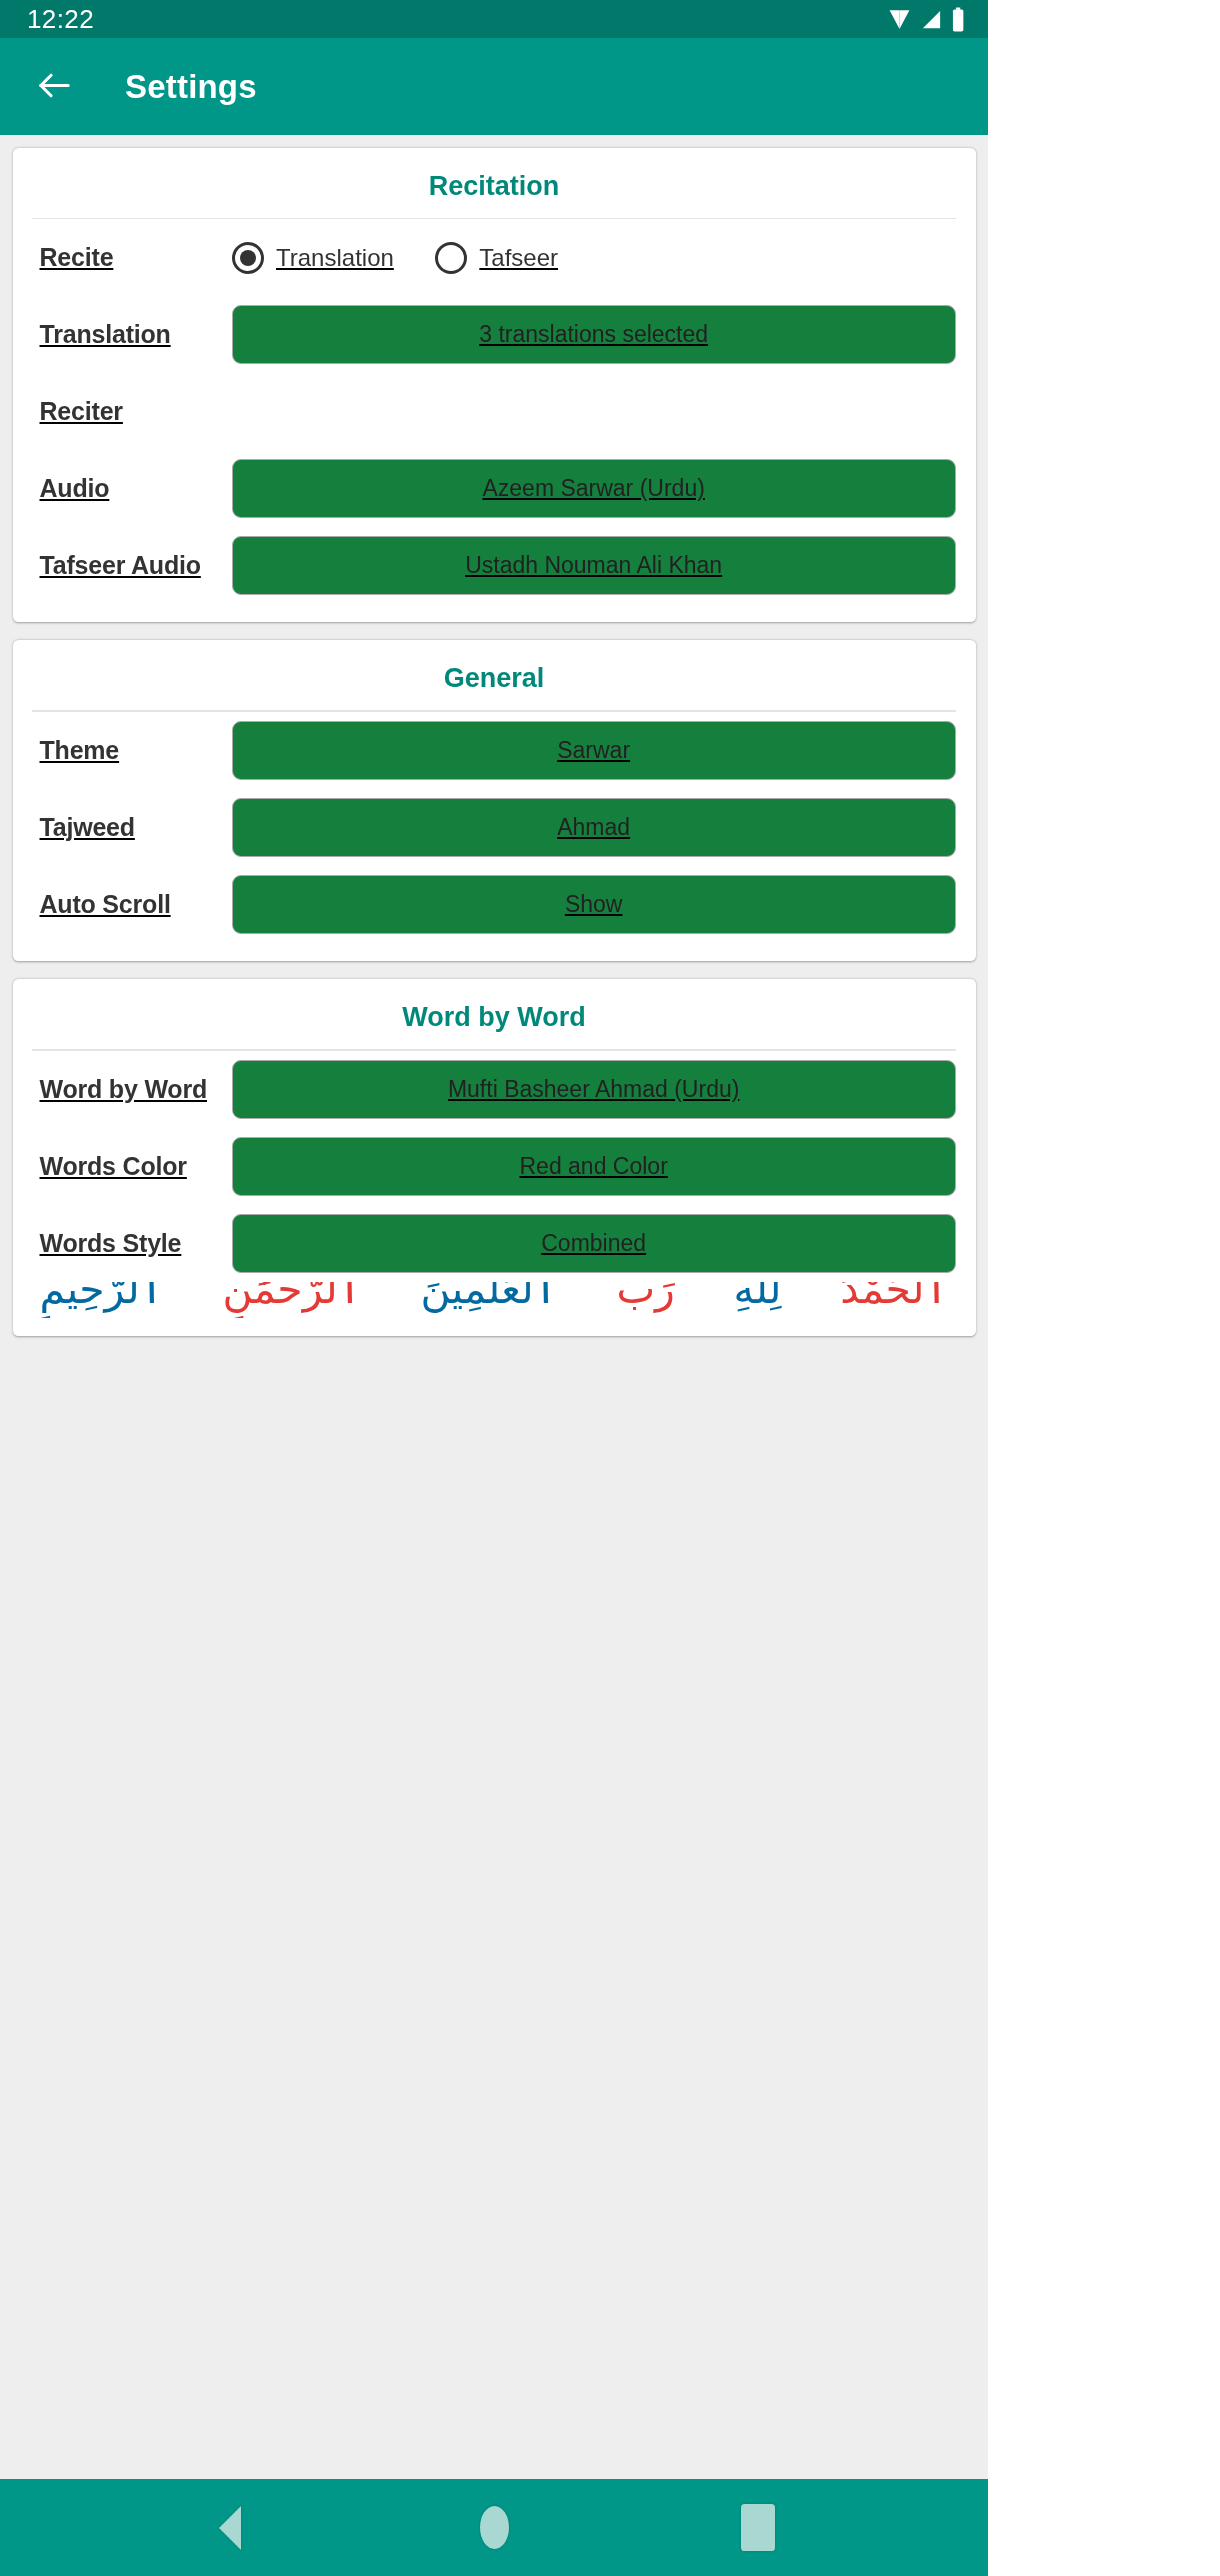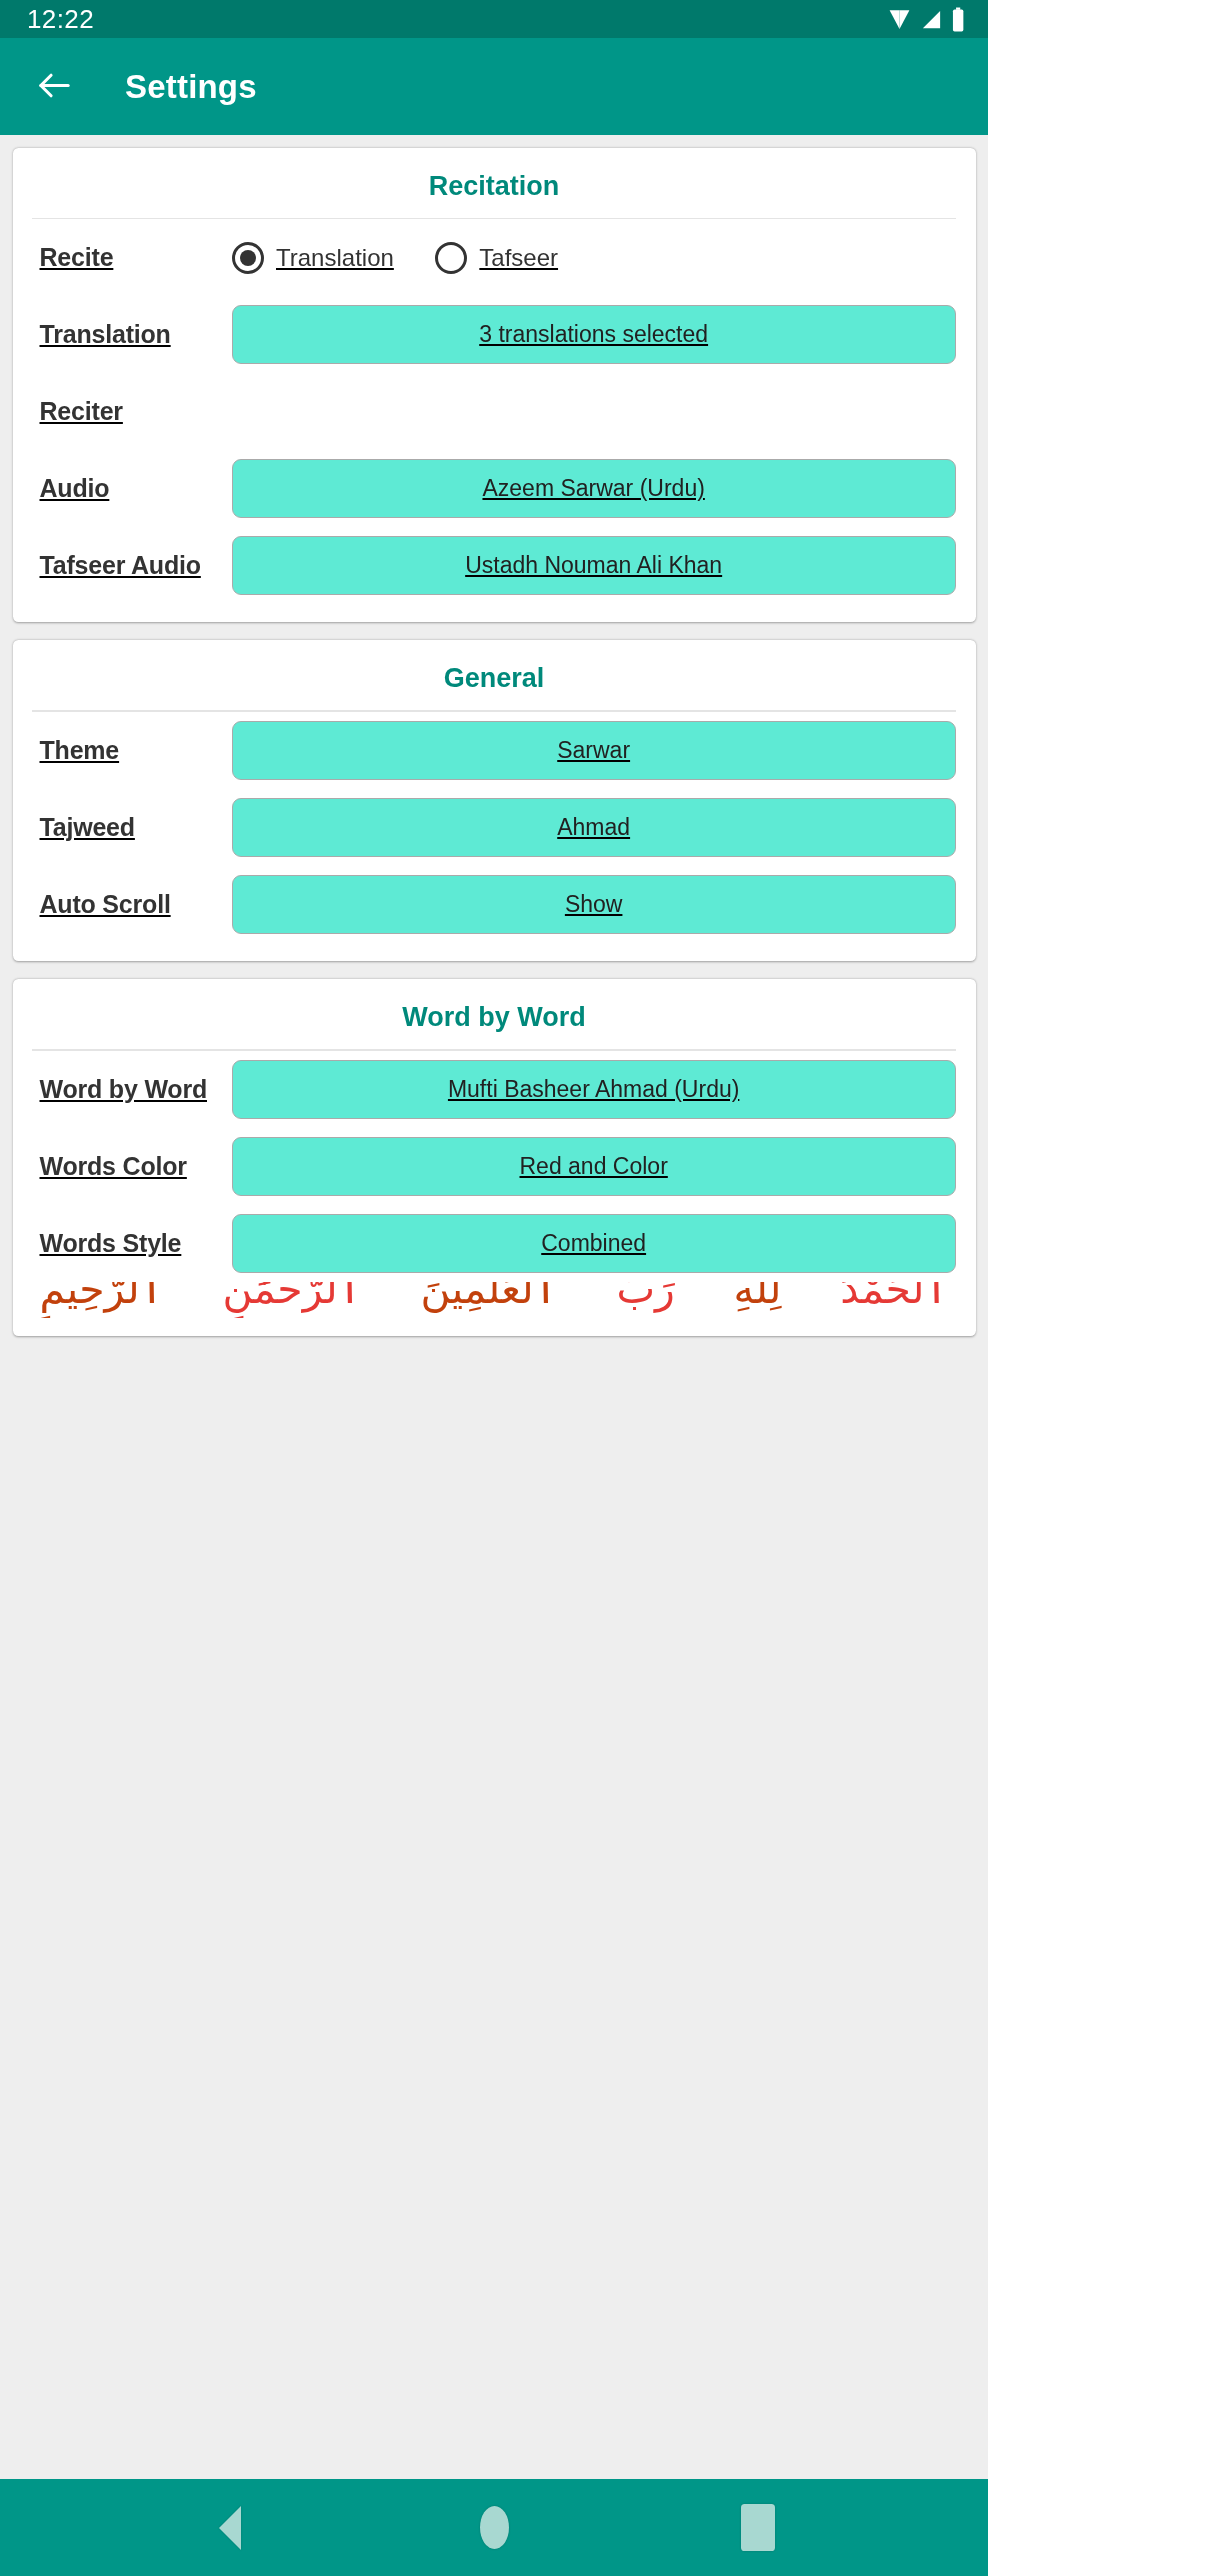--- a/index.html
+++ b/index.html
@@ -124,21 +124,21 @@
     flex: 1 1 auto;
     display: flex;
     align-items: center;
   }
 
   
   .value-btn {
     flex: 1 1 auto;
     border: 1.8px solid #aaaaaa;
     border-radius: 9px;
-    background: #5eead4;
+    background: #15803d;
     height: 59px;
     display: flex;
     align-items: center;
     justify-content: center;
     font-size: 23px;
     color: #212121;
     cursor: pointer;
     padding: 0 10.7px;
     white-space: nowrap;
     overflow: hidden;
@@ -193,21 +193,21 @@
     line-height: 1.0;
     white-space: nowrap;
     text-align: center;
     position: relative;
     top: -12.5px;
     display: flex;
     justify-content: space-between;
     direction: rtl;
   }
   .w-red  { color: #e53935; }
-  .w-blue { color: #c2410c; }
+  .w-blue { color: #0369a1; }
 
   
   .nav-bar {
     height: 97px;
     flex: 0 0 97px;
     background: #009688;
     display: flex;
     align-items: center;
     justify-content: space-around;
     padding: 0 98px;

